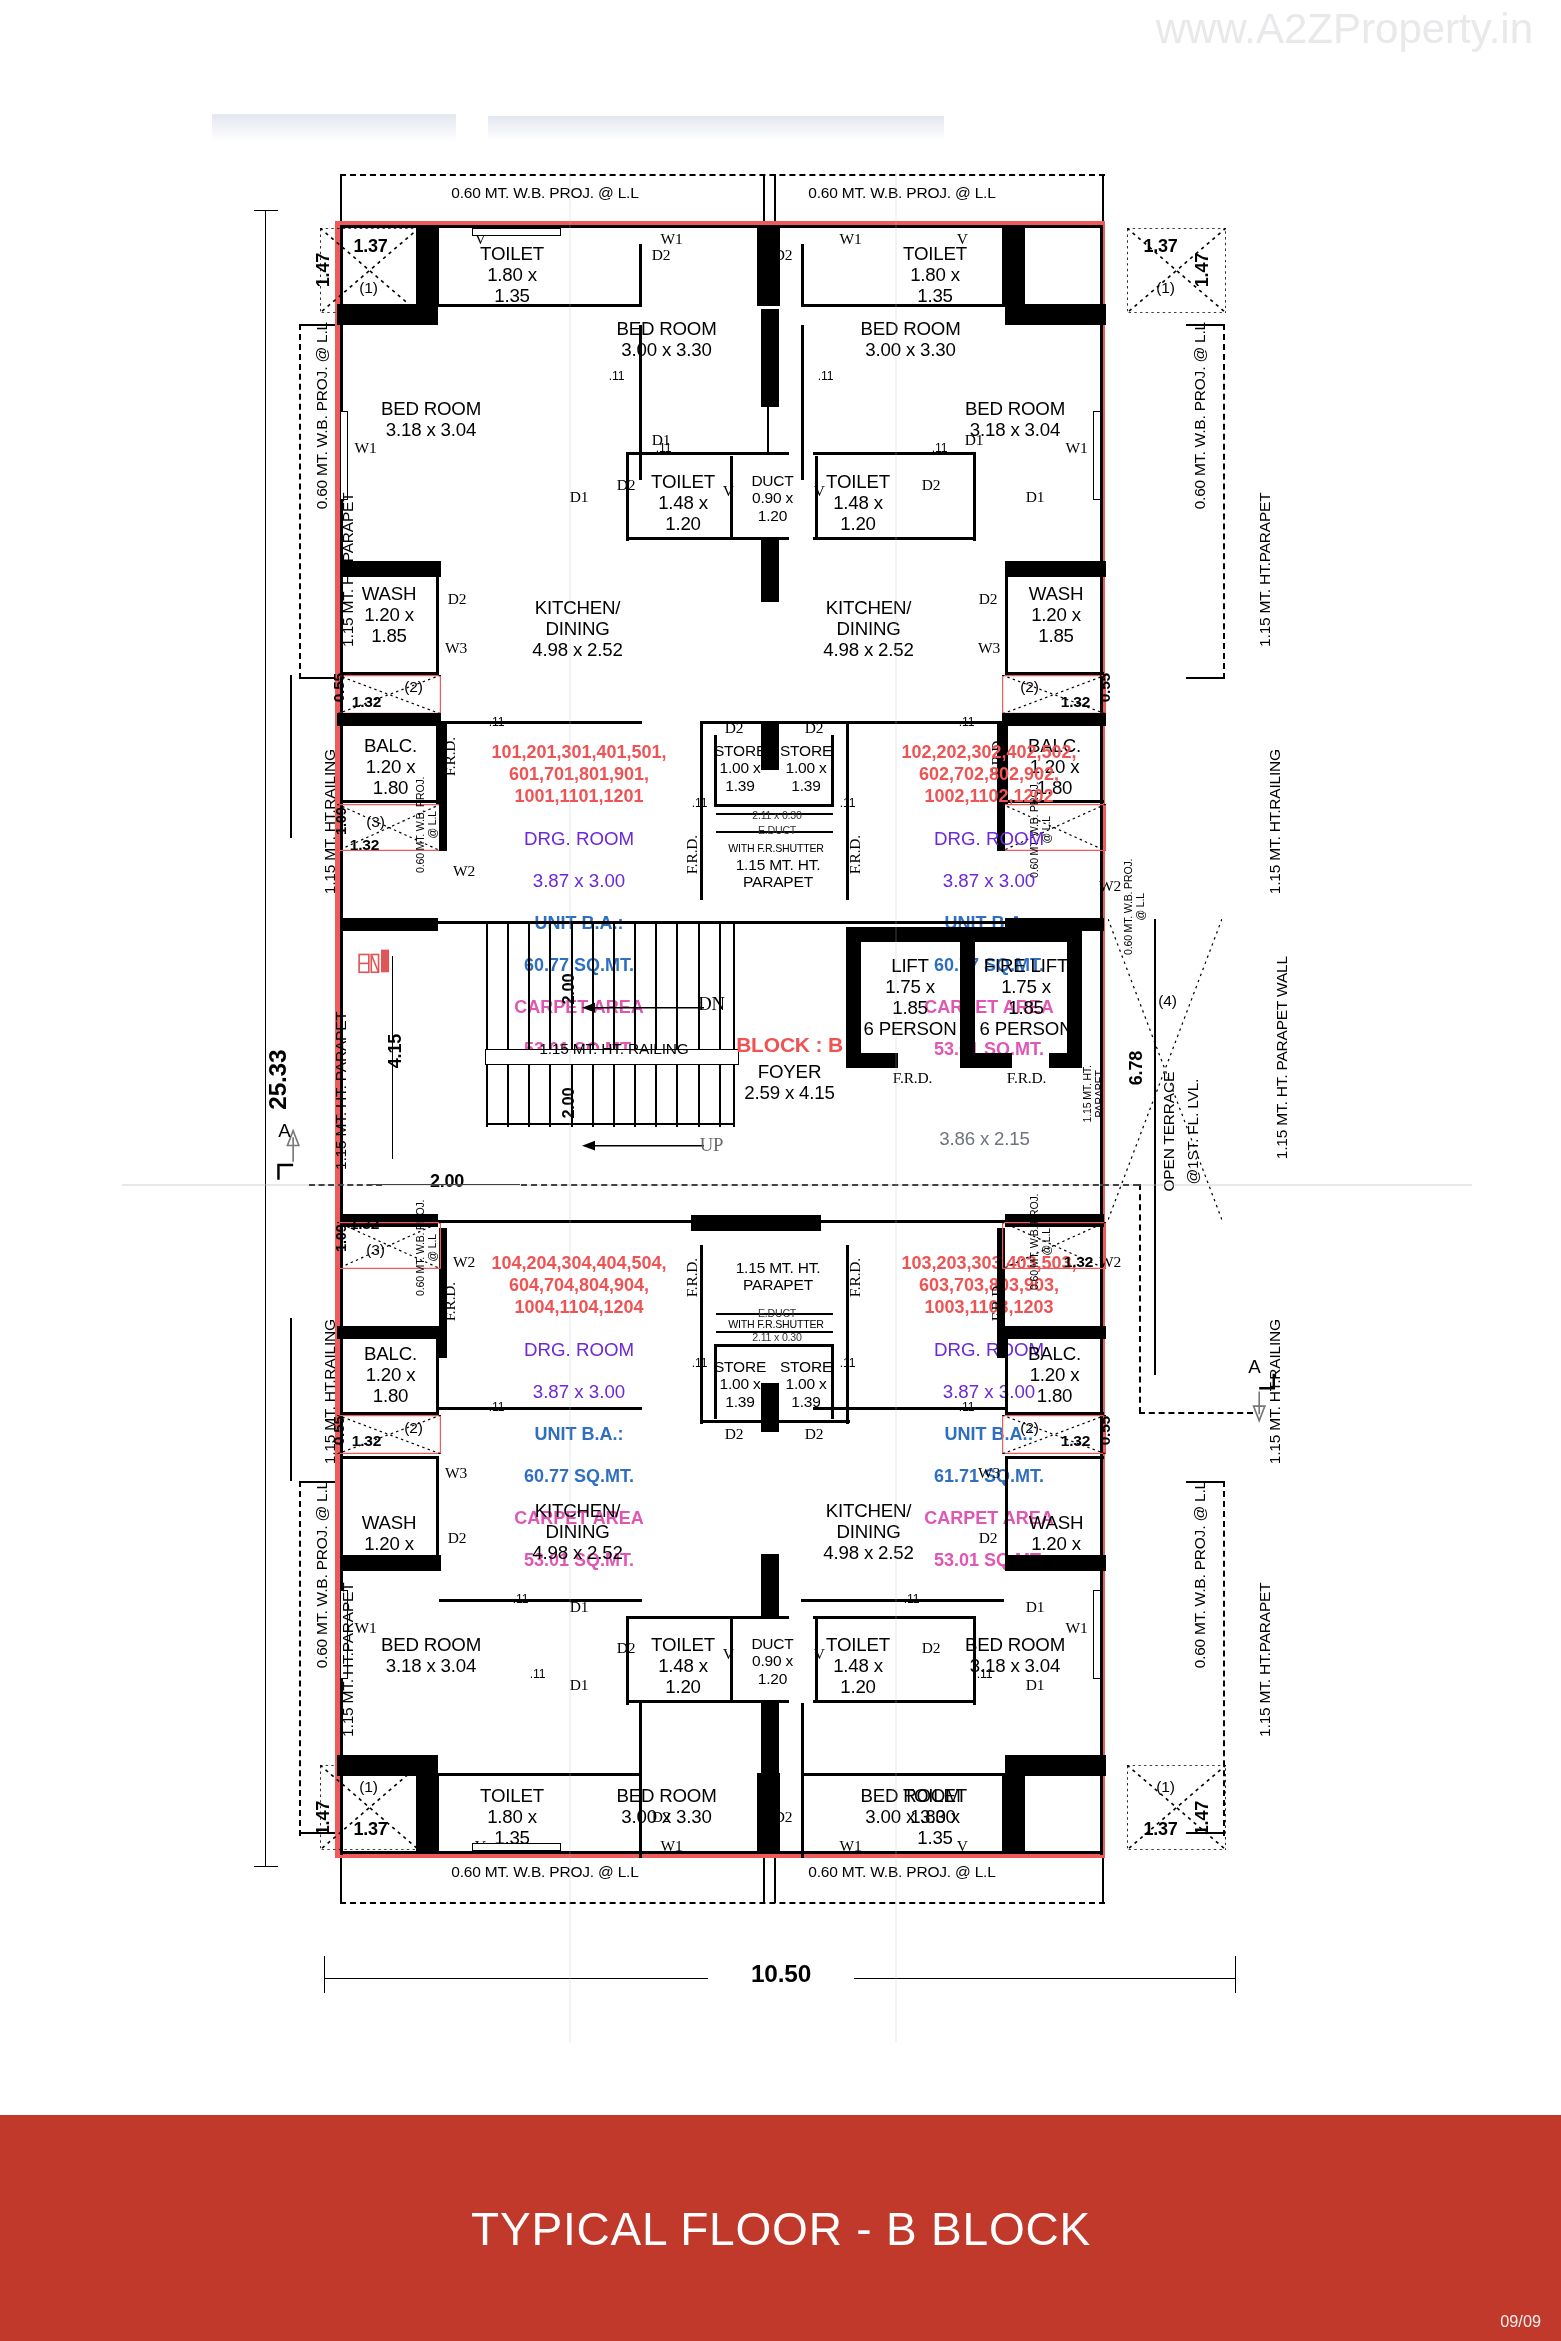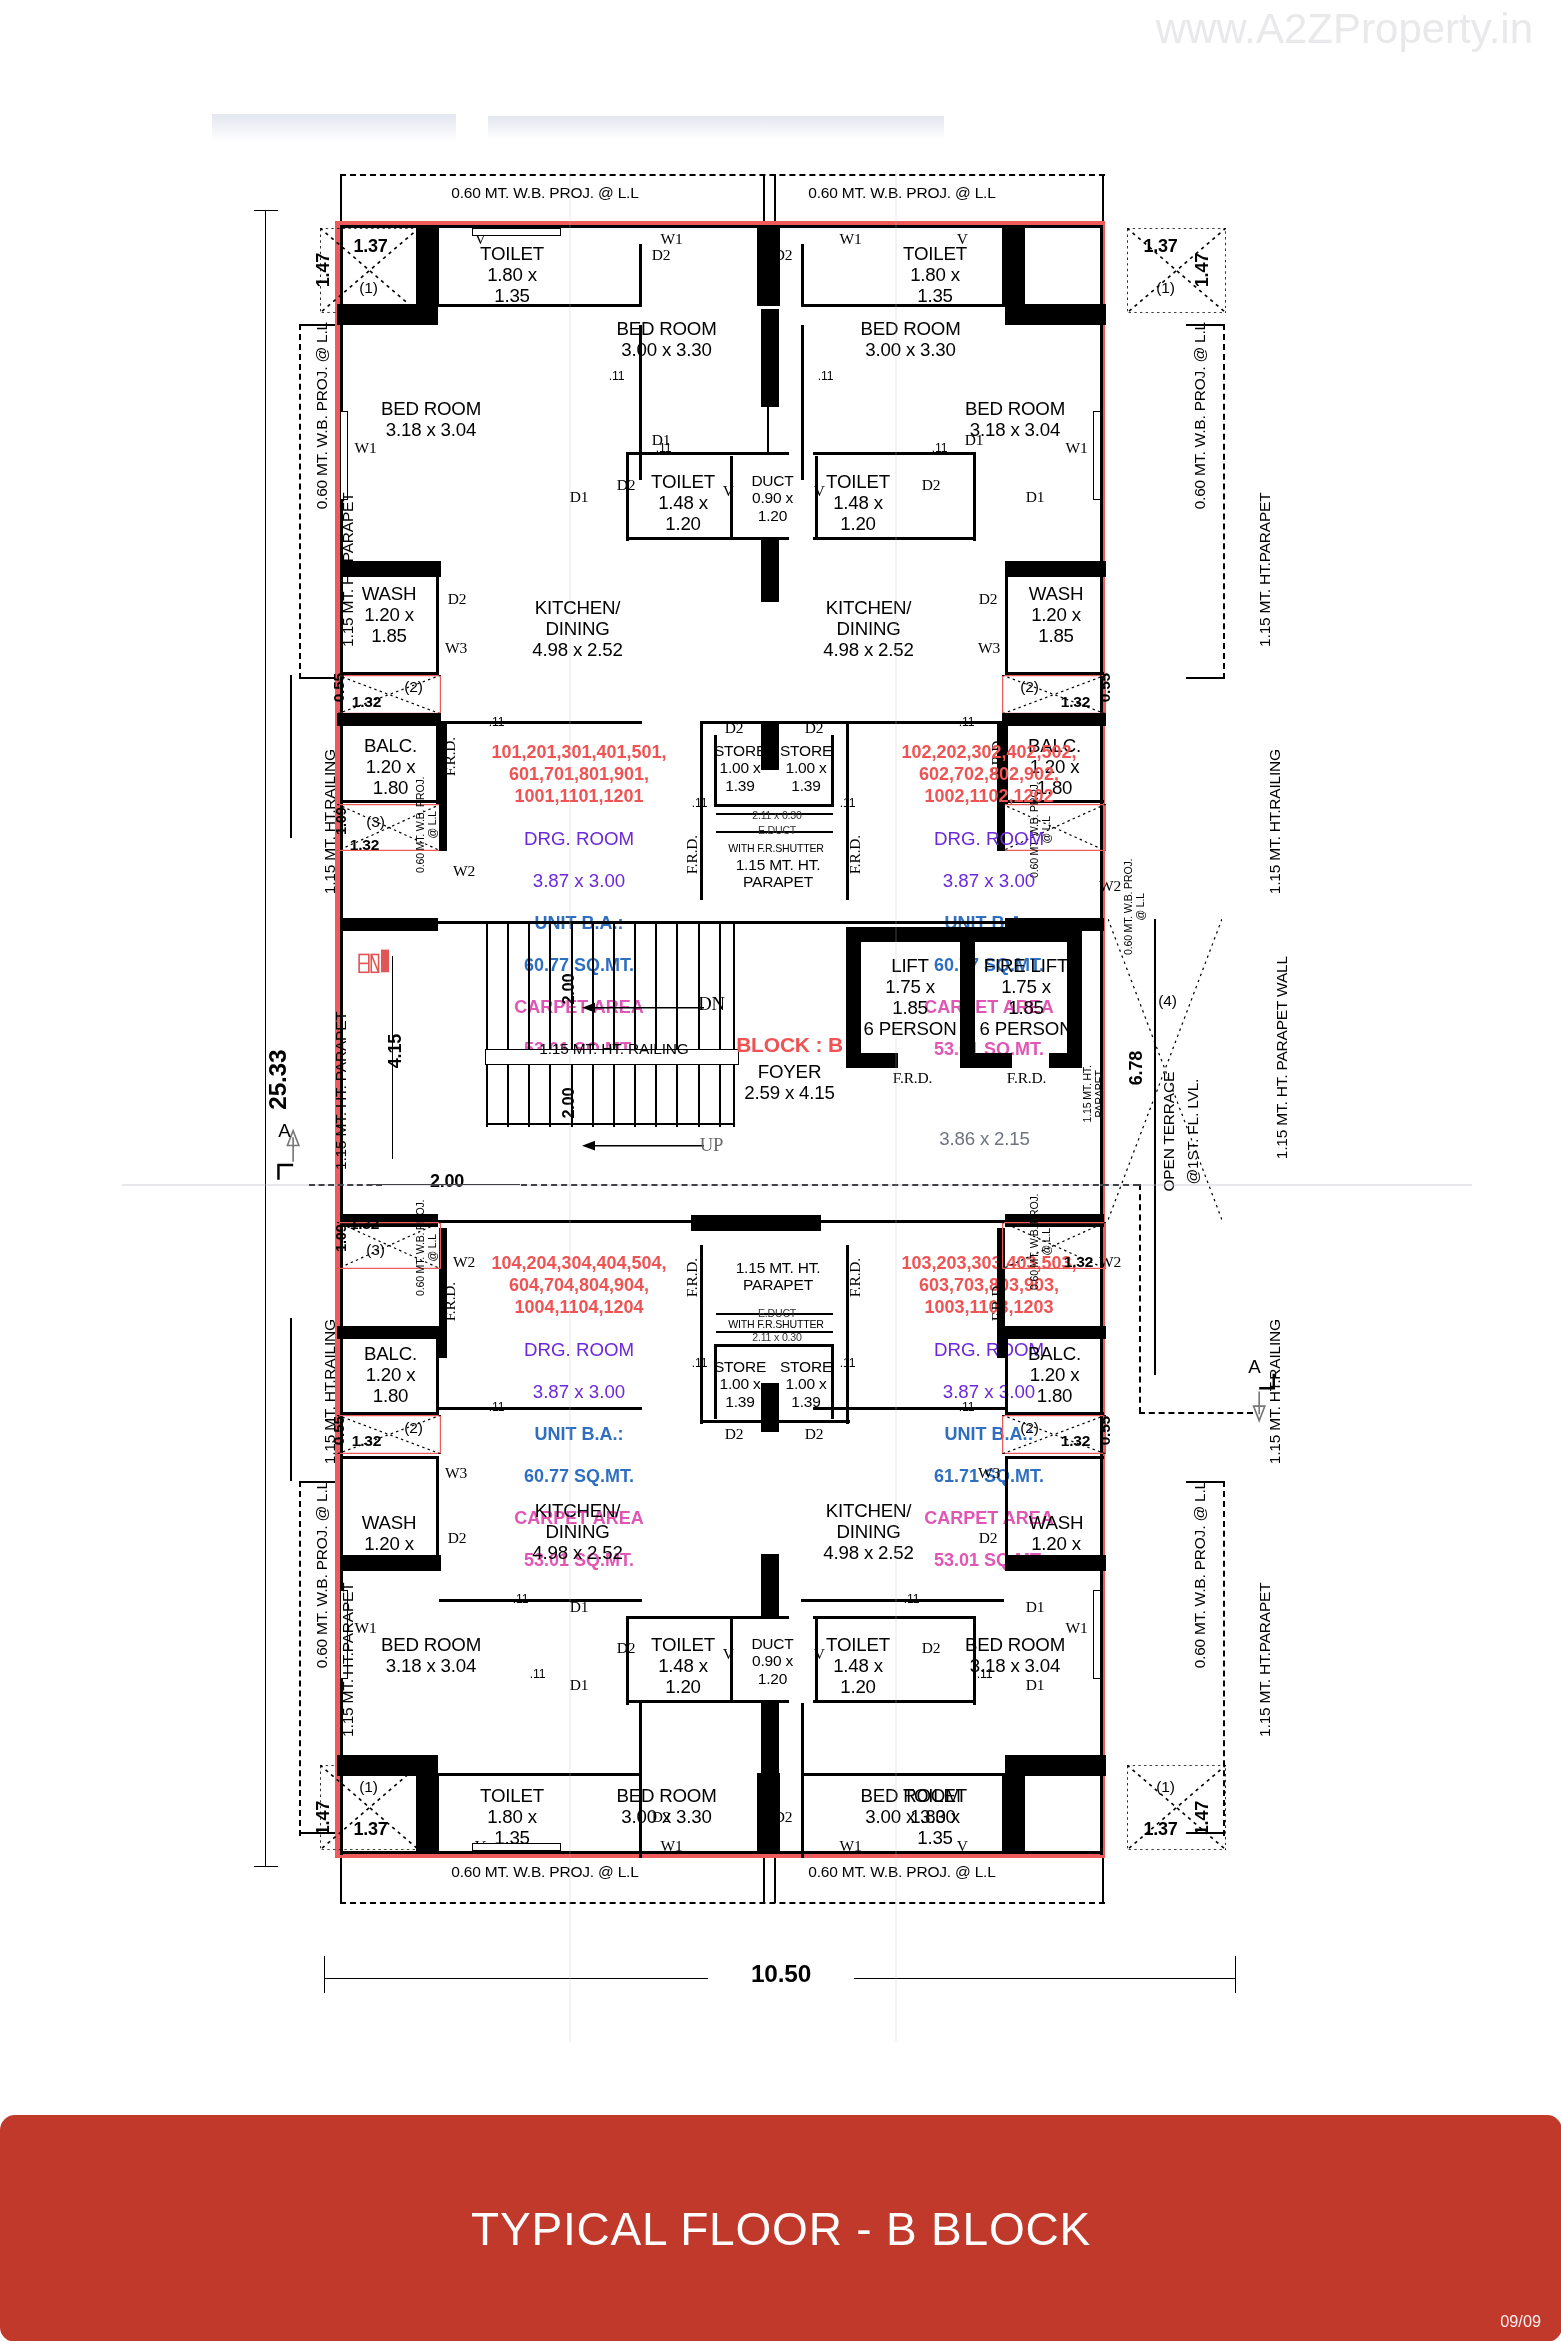--- a/index.html
+++ b/index.html
@@ -136,21 +136,21 @@
     position: absolute;
     left: 0; right: 0; top: 2115px;
     height: 89px;
     display: flex; align-items: flex-start; justify-content: center;
   }
   .banner {
     position: absolute;
     left: 0; right: 0; bottom: 0;
     height: 227px;
     background: #c0392b;
-    display: flex; align-items: center; justify-content: center; border-radius: 15px;
+    display: flex; align-items: center; justify-content: center;
   }
   .banner-title {
     color: #ffffff;
     font-size: 46px;
     font-weight: 400;
     letter-spacing: 0.8px;
     font-family: "Liberation Sans", sans-serif;
   }
   .banner-date {
     position: absolute;

